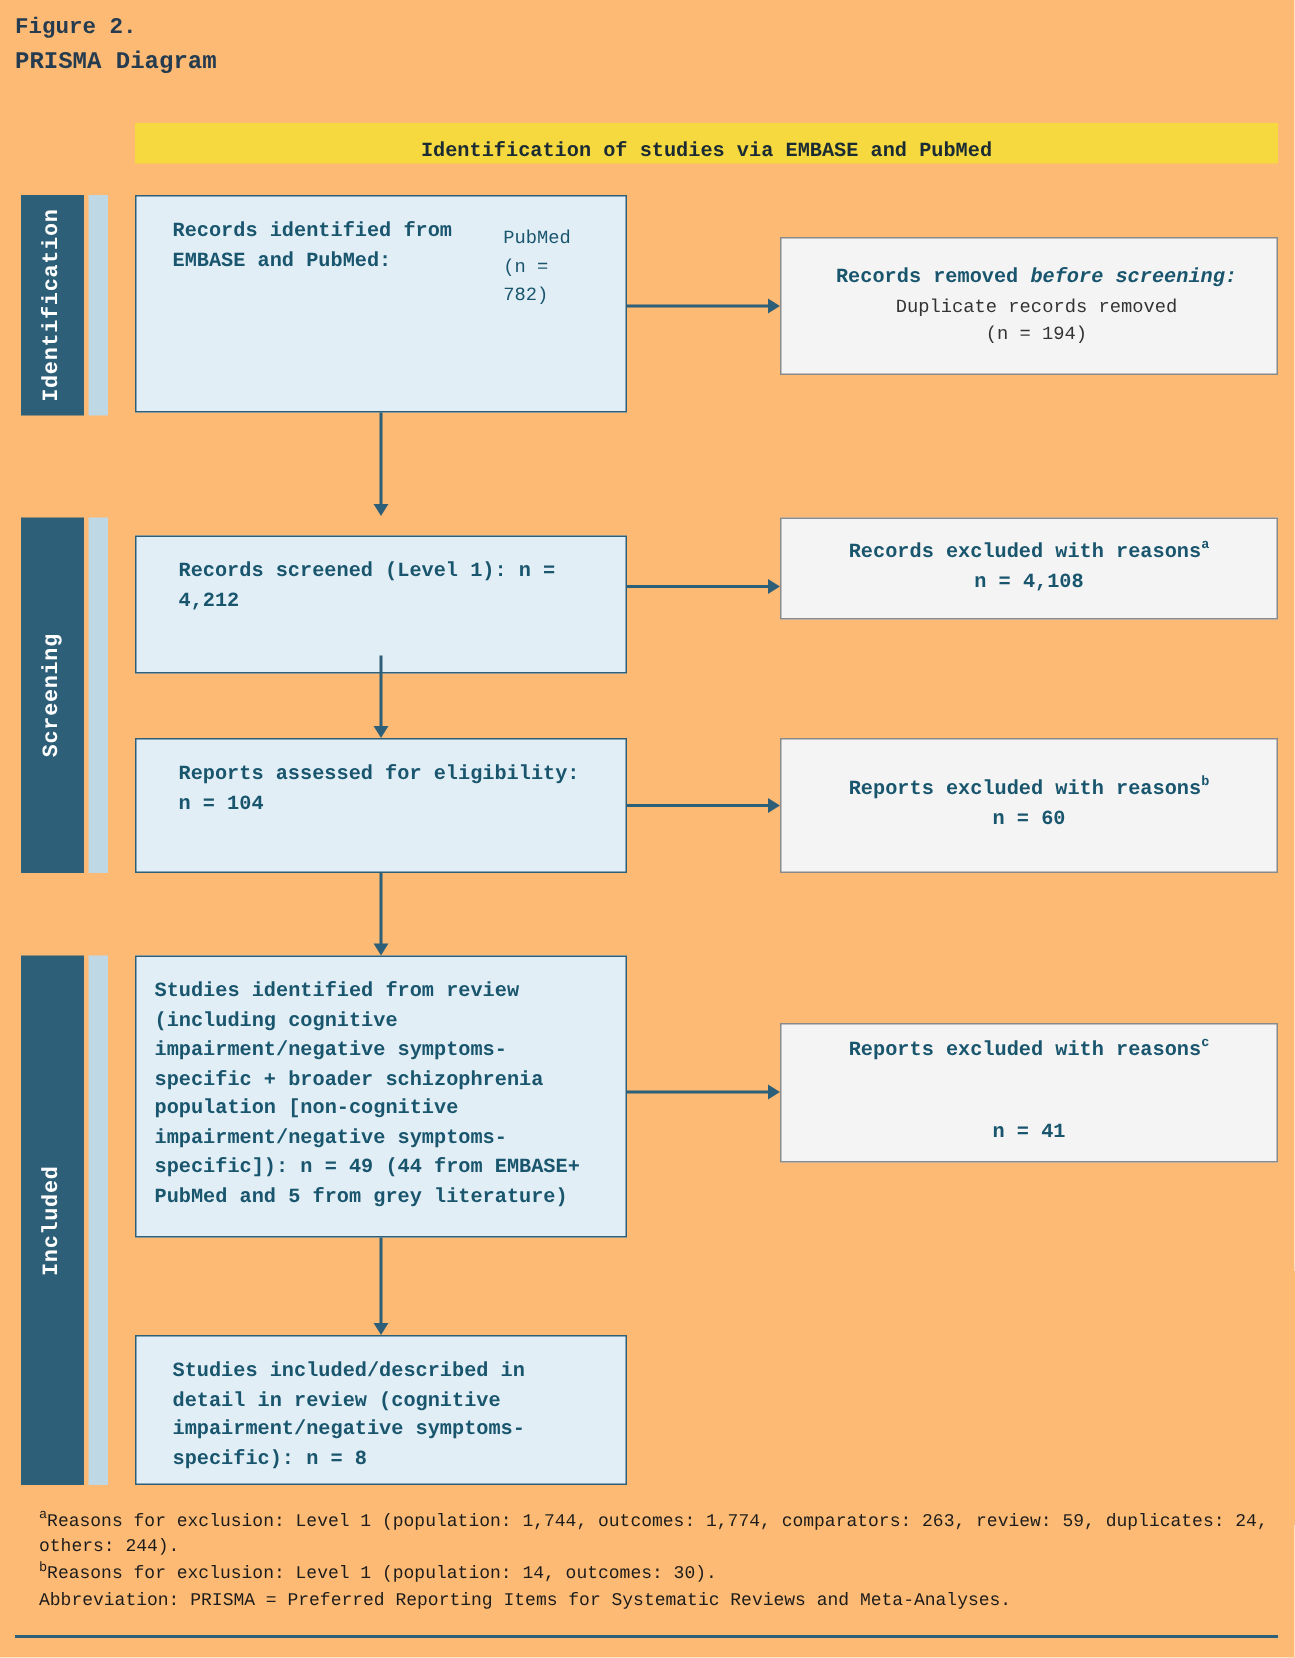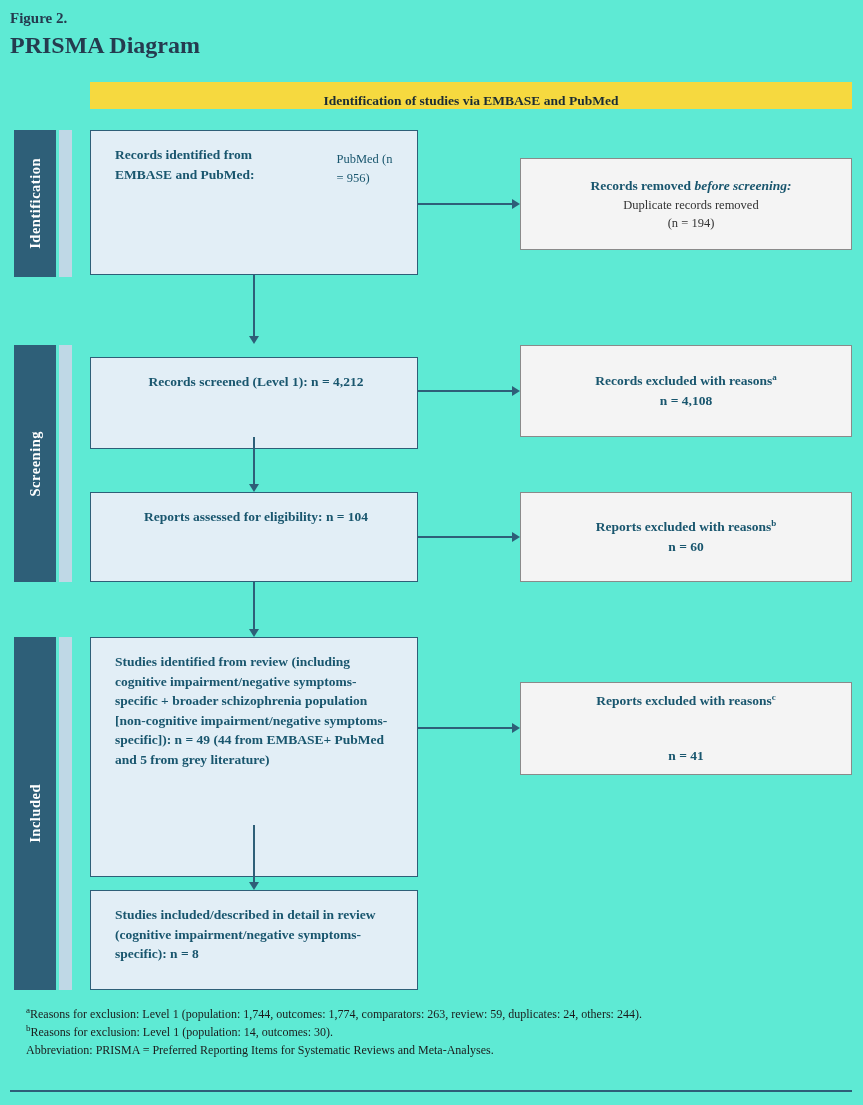--- a/index.html
+++ b/index.html
@@ -1,21 +1,21 @@
 <!DOCTYPE html>
 <html><head>
 <meta charset="utf-8">
 <style>
   html,body{margin:0;padding:0;background:#fff;}
   .page{
-    position:relative;width:863px;height:1105px;background:#5eead4;
-    font-family:Liberation Serif, serif;overflow:hidden;
+    position:relative;width:863px;height:1105px;background:#fdba74;
+    font-family:Liberation Mono, monospace;overflow:hidden;
   }
   .fig-label{position:absolute;left:10px;top:10px;font-size:15px;font-weight:bold;color:#253B4F;}
-  .fig-title{position:absolute;left:10px;top:32px;font-size:24px;font-weight:bold;color:#253B4F;}
+  .fig-title{position:absolute;left:10px;top:32px;font-size:16px;font-weight:bold;color:#253B4F;}
   .banner{
     position:absolute;left:90px;top:82px;width:762px;height:27px;background:#F6D93F;
     display:flex;align-items:flex-end;justify-content:center;
     font-size:13.5px;font-weight:bold;color:#1A2B33;box-sizing:border-box;
   }
   .stage-dark{
     position:absolute;left:14px;width:42px;background:#2E5F78;
     display:flex;align-items:center;justify-content:center;
   }
   .stage-dark span{
@@ -70,47 +70,47 @@
   <div class="stage-strip" style="top:345px;height:237px;"></div>
 
   <div class="stage-dark" style="top:637px;height:353px;">
     <span>Included</span>
   </div>
   <div class="stage-strip" style="top:637px;height:353px;"></div>
 
   <div class="mbox" style="top:130px;height:145px;">
     <div>Records identified from EMBASE and PubMed:</div>
     <div class="sub-items">
-      <div class="sub-item">PubMed (n = 956)</div>
+      <div class="sub-item">PubMed (n = 782)</div>
     </div>
   </div>
 
   <div class="mbox" style="top:345px;height:92px;padding-left:28px;margin-top:12px;">
     <div>Records screened (Level 1): n = 4,212</div>
   </div>
 
   <div class="mbox" style="top:492px;height:90px;padding-left:28px;">
     <div>Reports assessed for eligibility: n = 104</div>
   </div>
 
-  <div class="mbox" style="top:637px;height:240px;">
+  <div class="mbox" style="top:637px;height:188px;padding-left:12px;">
     <div>Studies identified from review (including cognitive impairment/negative symptoms-specific + broader schizophrenia population [non-cognitive impairment/negative symptoms-specific]): n = 49 (44 from EMBASE+ PubMed and 5 from grey literature)</div>
   </div>
 
   <div class="mbox" style="top:890px;height:100px;">
     <div>Studies included/described in detail in review (cognitive impairment/negative symptoms-specific): n = 8</div>
   </div>
 
   <div class="sbox" style="top:158px;height:92px;padding-left:28px;">
     <div class="t-bold"><span>Records removed </span><span class="it">before screening:</span></div>
     <div class="t-sub">Duplicate records removed</div>
     <div class="t-sub">(n = 194)</div>
   </div>
 
-  <div class="sbox" style="top:345px;height:92px;">
+  <div class="sbox" style="top:345px;height:68px;">
     <div class="t-bold"><span>Records excluded with reasons</span><sup>a</sup></div>
     <div class="t-bold">n = 4,108</div>
   </div>
 
   <div class="sbox" style="top:492px;height:90px;justify-content:center;">
     <div class="t-bold"><span>Reports excluded with reasons</span><sup>b</sup></div>
     <div class="t-bold">n = 60</div>
   </div>
 
   <div class="sbox" style="top:682px;height:93px;gap:34px;">

